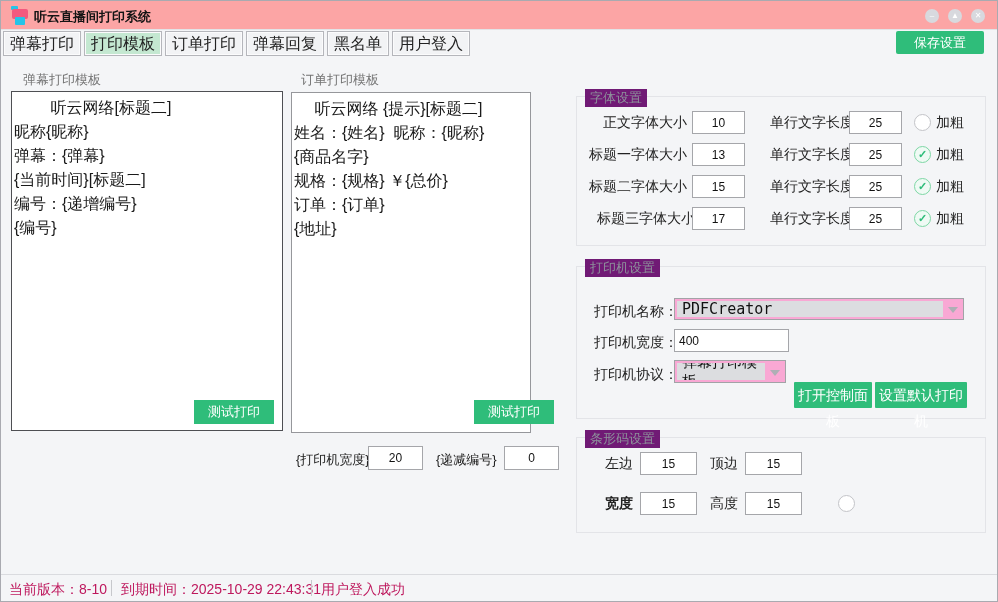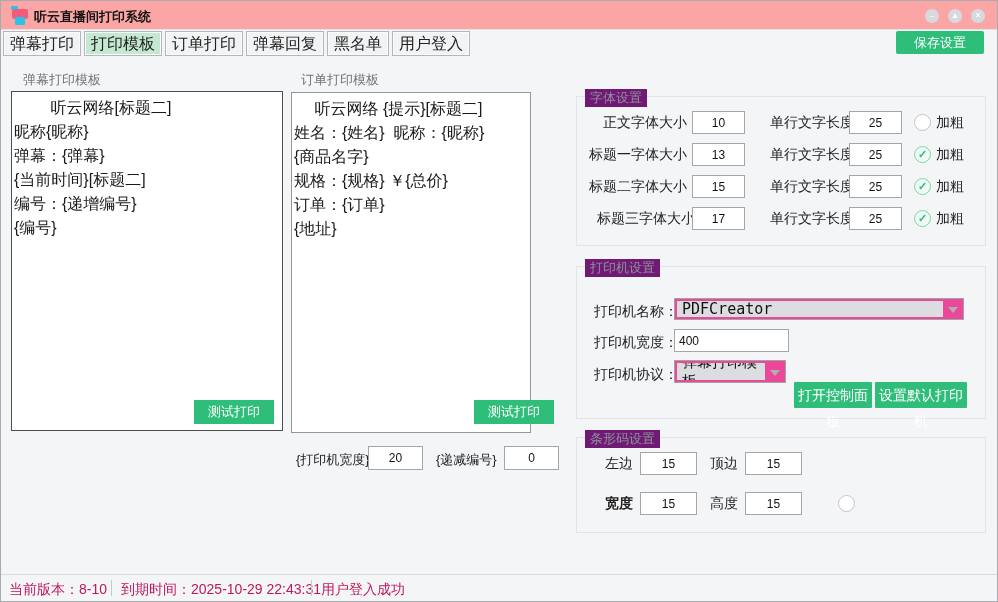--- a/index.html
+++ b/index.html
@@ -41,21 +41,21 @@
   .fs-printer{top:265px;height:153px;}
   .fs-barcode{top:436px;height:96px;}
 
   .flabel{position:absolute;font-size:14px;color:#222;line-height:23px;}
   .flabel.r{text-align:right;}
 
   .checkcircle{position:absolute;width:15px;height:15px;border-radius:50%;border:1px solid #c3c4c8;background:#fff;box-sizing:content-box;}
   .checkcircle.checked{border-color:#7ed7a5;background:#effaf4;}
   .checkcircle.checked::after{content:"✓";position:absolute;left:3px;top:1px;font-size:11px;font-weight:bold;color:#2fbd7a;}
 
-  .combo{position:absolute;background:#ec4899;border:1px solid #a2a3a7;box-sizing:border-box;}
+  .combo{position:absolute;background:#f9a8d4;border:1px solid #a2a3a7;box-sizing:border-box;}
   .combo .fill{position:absolute;left:2px;top:2px;bottom:2px;right:20px;background:#dcdde0;display:flex;align-items:center;padding-left:5px;font-size:15px;color:#111;overflow:hidden;}
   .combo .arrow{position:absolute;right:5px;top:50%;margin-top:-2px;width:0;height:0;border-left:5px solid transparent;border-right:5px solid transparent;border-top:6px solid #aeafb5;}
   .mono{font-family:"DejaVu Sans Mono",monospace;}
 
   .green-btn{position:absolute;background:#2fbd7a;color:#fff;font-size:14px;text-align:center;border-radius:1px;}
 
   
   .statusbar{position:absolute;left:0;bottom:0;width:100%;height:27px;border-top:1px solid #dadbdf;background:#f4f5f7;box-sizing:border-box;}
   .status-item{position:absolute;top:6px;font-size:14px;color:#be185d;}
   .status-div{position:absolute;top:5px;width:1px;height:16px;background:#c7c8cc;}

